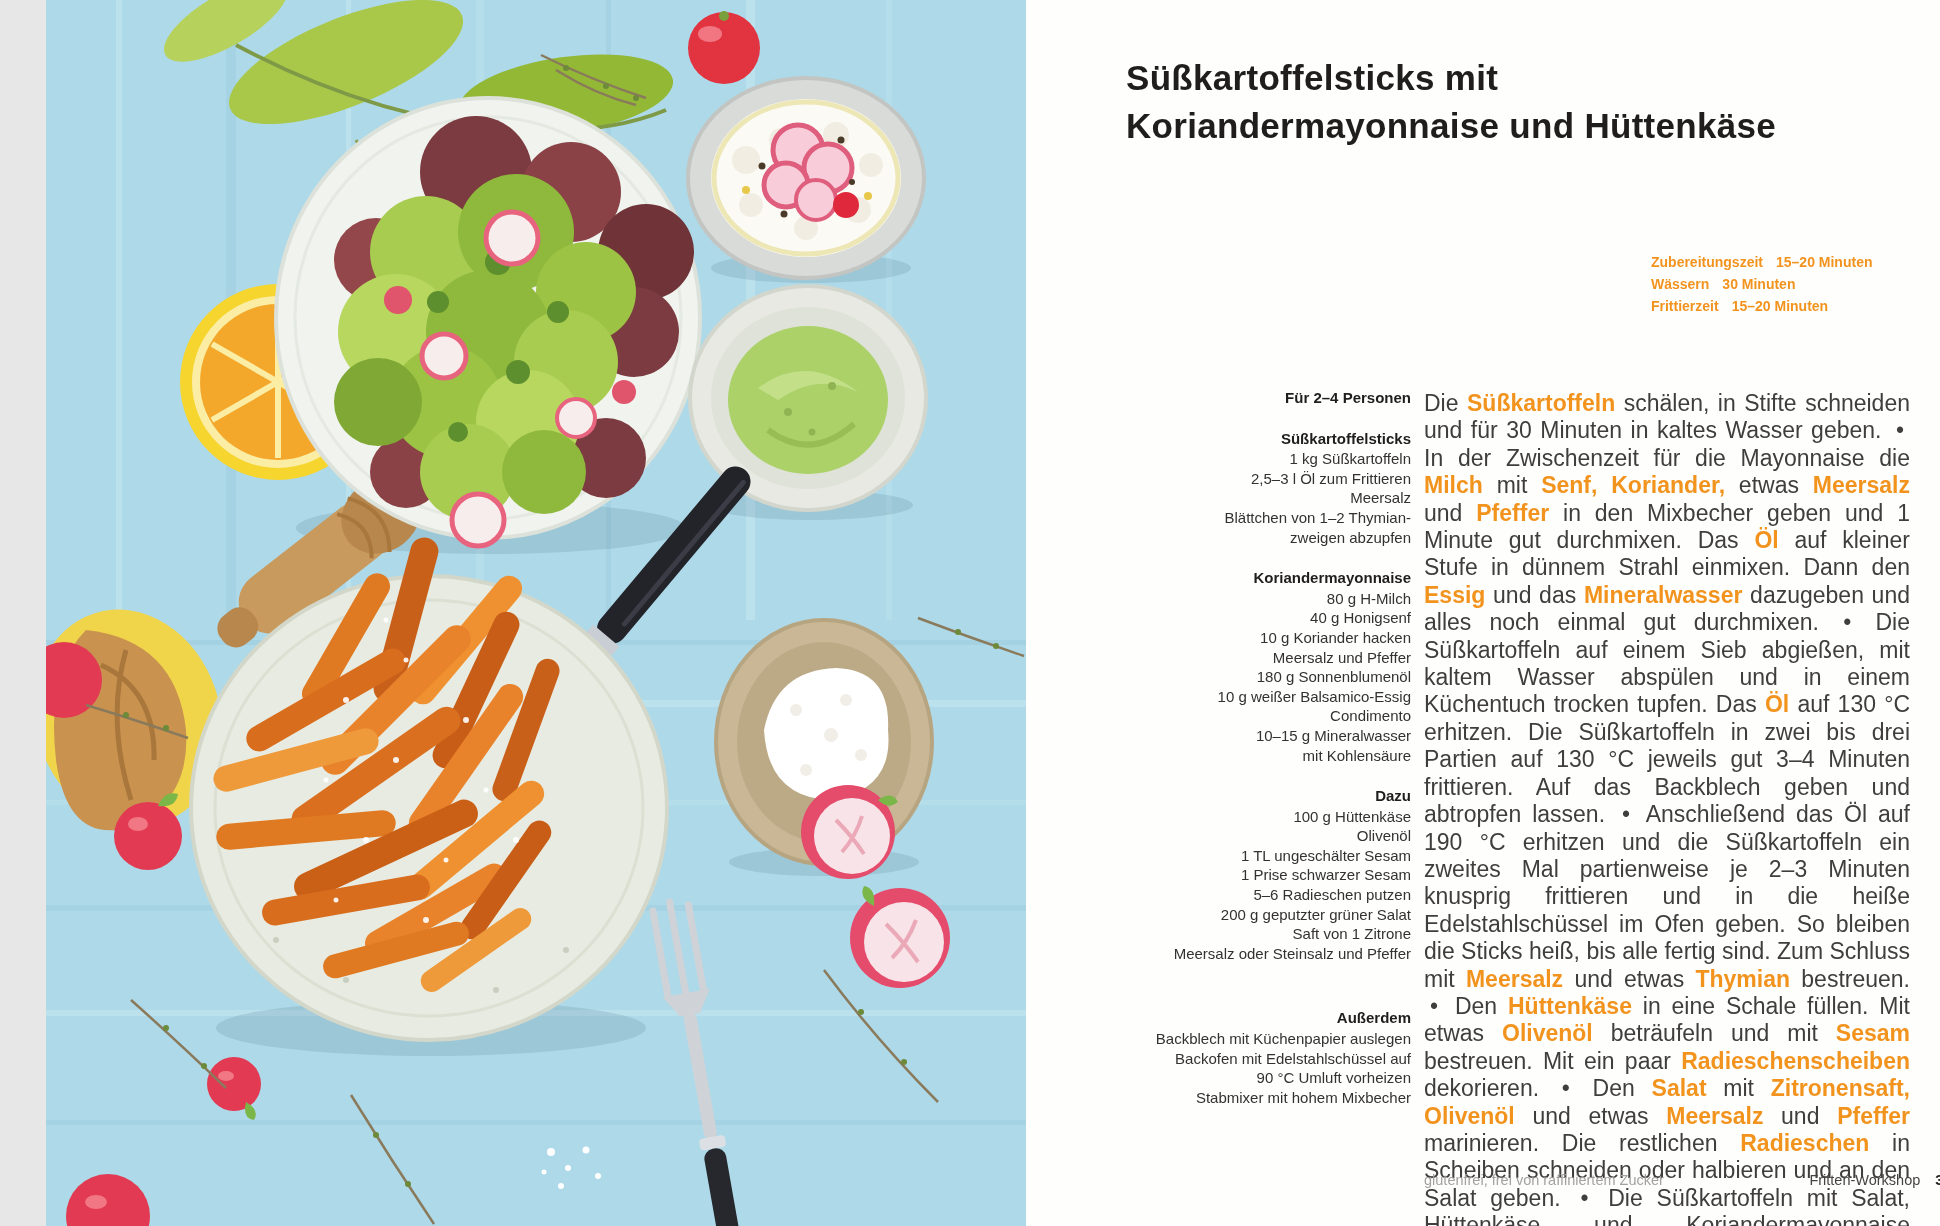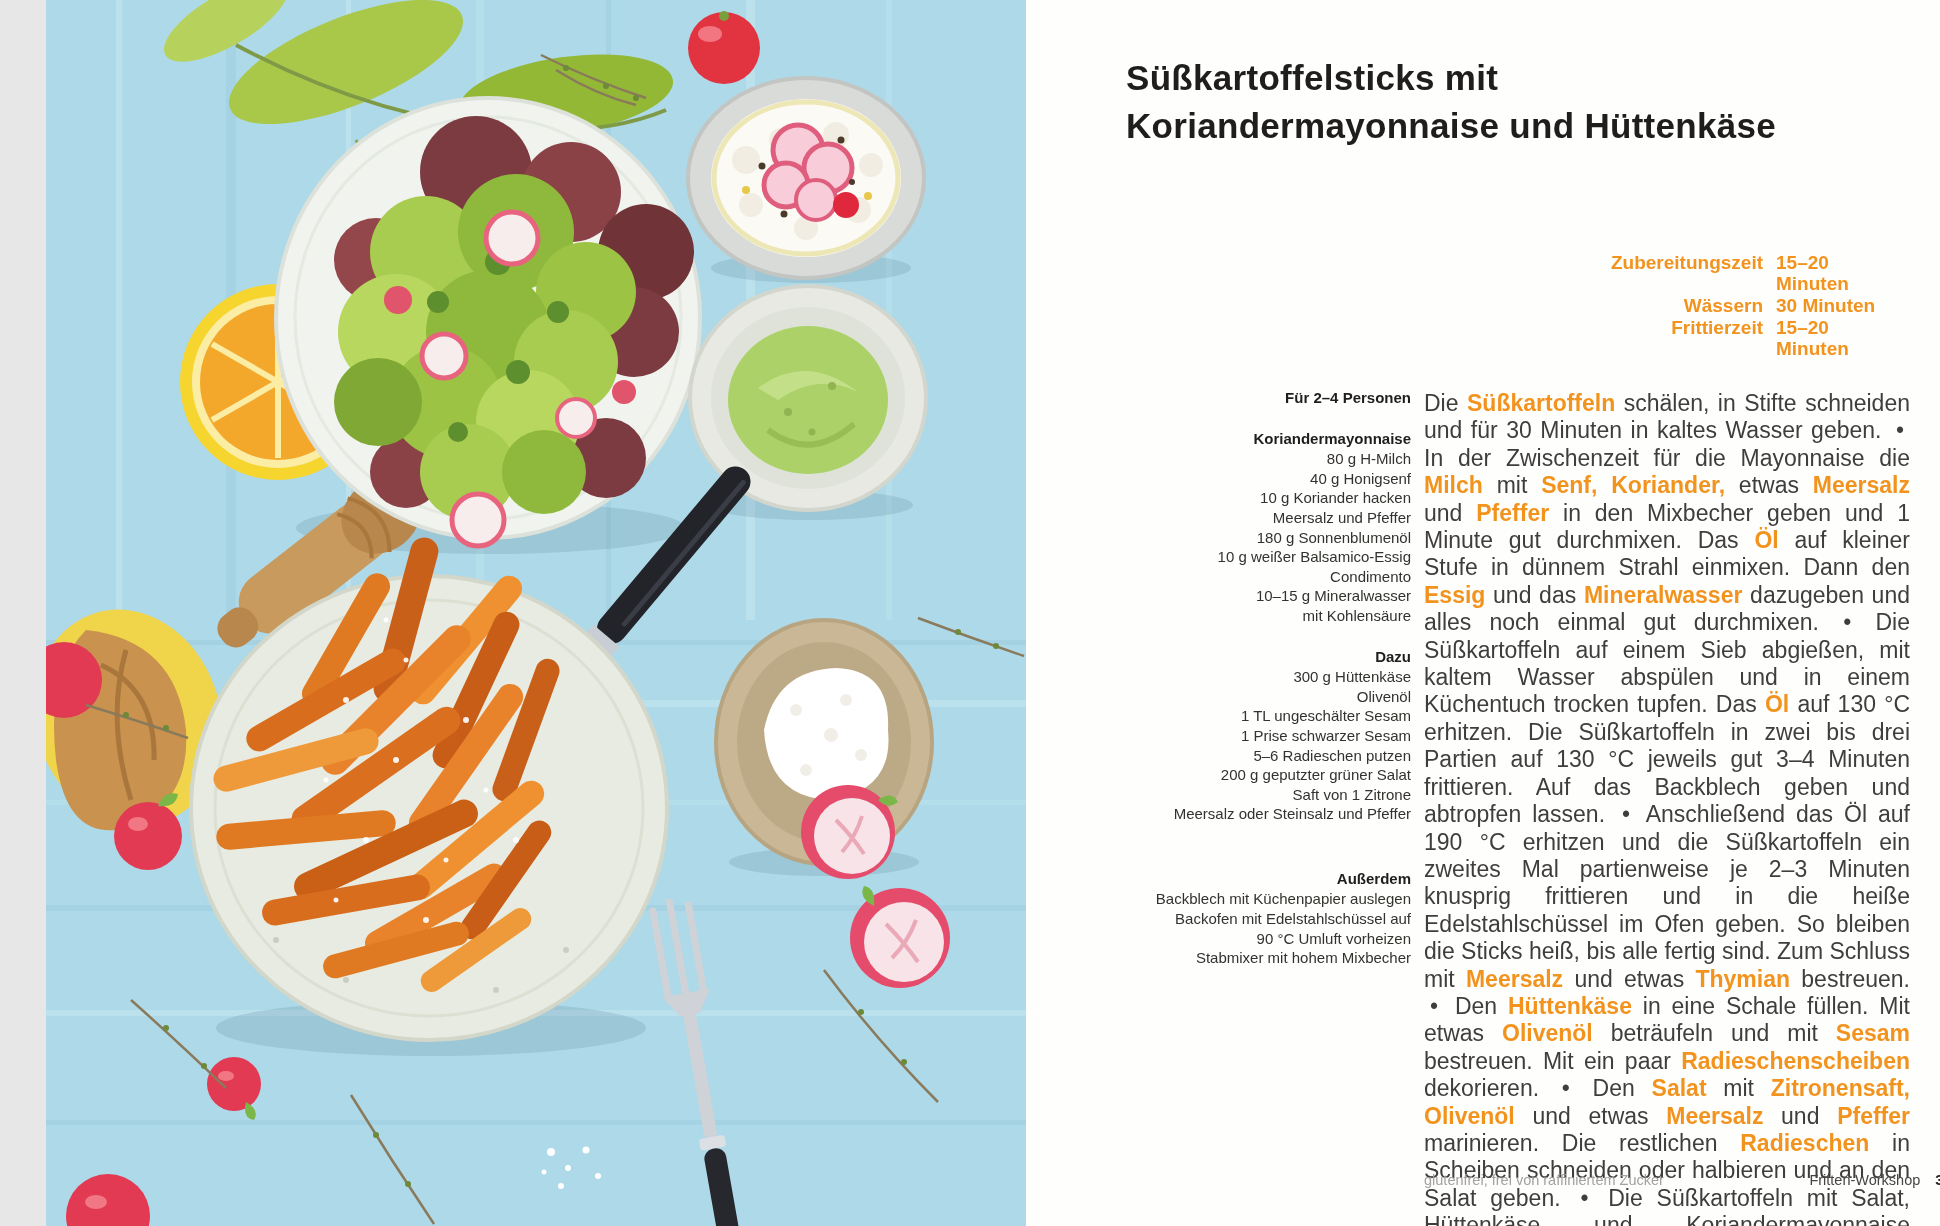--- a/index.html
+++ b/index.html
@@ -21,22 +21,22 @@
   .photo-pane svg{display:block;width:100%;height:100%;}
   .text-pane{position:absolute;left:980px;top:0;width:960px;height:1226px;background:#FEFEFD;}
 
   .title{
     position:absolute;left:100px;top:54px;width:820px;
     font-size:35px;line-height:48px;font-weight:bold;color:var(--ink);letter-spacing:.3px;
   }
   .times{
     position:absolute;right:80px;top:252px;display:flex;flex-direction:column;gap:1px;
   }
-  .time-row{display:flex;justify-content:flex-end;align-items:baseline;gap:13px;
-    font-size:19px;line-height:21px;font-weight:bold;color:var(--accent);}
+  .time-row{display:flex;justify-content:flex-start;align-items:baseline;gap:13px;
+    font-size:14px;line-height:21px;font-weight:bold;color:var(--accent);}
   .time-value{width:130px;text-align:left;}
 
   .ingredients{
     position:absolute;left:103px;top:388px;width:282px;
     font-size:15px;line-height:19.6px;color:var(--ing);text-align:right;
   }
   .serving{font-weight:bold;color:var(--ink);margin-bottom:0;}
   .ing-group h3{font-size:15px;line-height:19.6px;font-weight:bold;color:var(--ink);margin:21px 0 1px 0;}
   .ing-group:last-child h3{margin-top:45px;}
   .ing-item.indent{padding-left:17px;}
@@ -365,34 +365,42 @@
         <div class="time-row">
           <span class="time-label">Frittierzeit</span>
           <span class="time-value">15–20 Minuten</span>
         </div>
       </div>
 
     <div class="ingredients">
       <div class="serving">Für 2–4 Personen</div>
       <div>
           <div class="ing-group">
+            <h3>Süßkartoffelsticks</h3>
+            <div class="ing-item">1 kg Süßkartoffeln</div>
+            <div class="ing-item">2,5–3 l Öl zum Frittieren</div>
+            <div class="ing-item">Meersalz</div>
+            <div class="ing-item">Blättchen von 1–2 Thymian-</div>
+            <div class="ing-item indent">zweigen abzupfen</div>
+          </div>
+          <div class="ing-group">
             <h3>Koriandermayonnaise</h3>
             <div class="ing-item">80 g H-Milch</div>
             <div class="ing-item">40 g Honigsenf</div>
             <div class="ing-item">10 g Koriander hacken</div>
             <div class="ing-item">Meersalz und Pfeffer</div>
             <div class="ing-item">180 g Sonnenblumenöl</div>
             <div class="ing-item">10 g weißer Balsamico-Essig</div>
             <div class="ing-item indent">Condimento</div>
             <div class="ing-item">10–15 g Mineralwasser</div>
             <div class="ing-item indent">mit Kohlensäure</div>
           </div>
           <div class="ing-group">
             <h3>Dazu</h3>
-            <div class="ing-item">300 g Hüttenkäse</div>
+            <div class="ing-item">100 g Hüttenkäse</div>
             <div class="ing-item">Olivenöl</div>
             <div class="ing-item">1 TL ungeschälter Sesam</div>
             <div class="ing-item">1 Prise schwarzer Sesam</div>
             <div class="ing-item">5–6 Radieschen putzen</div>
             <div class="ing-item">200 g geputzter grüner Salat</div>
             <div class="ing-item">Saft von 1 Zitrone</div>
             <div class="ing-item">Meersalz oder Steinsalz und Pfeffer</div>
           </div>
           <div class="ing-group">
             <h3>Außerdem</h3>

